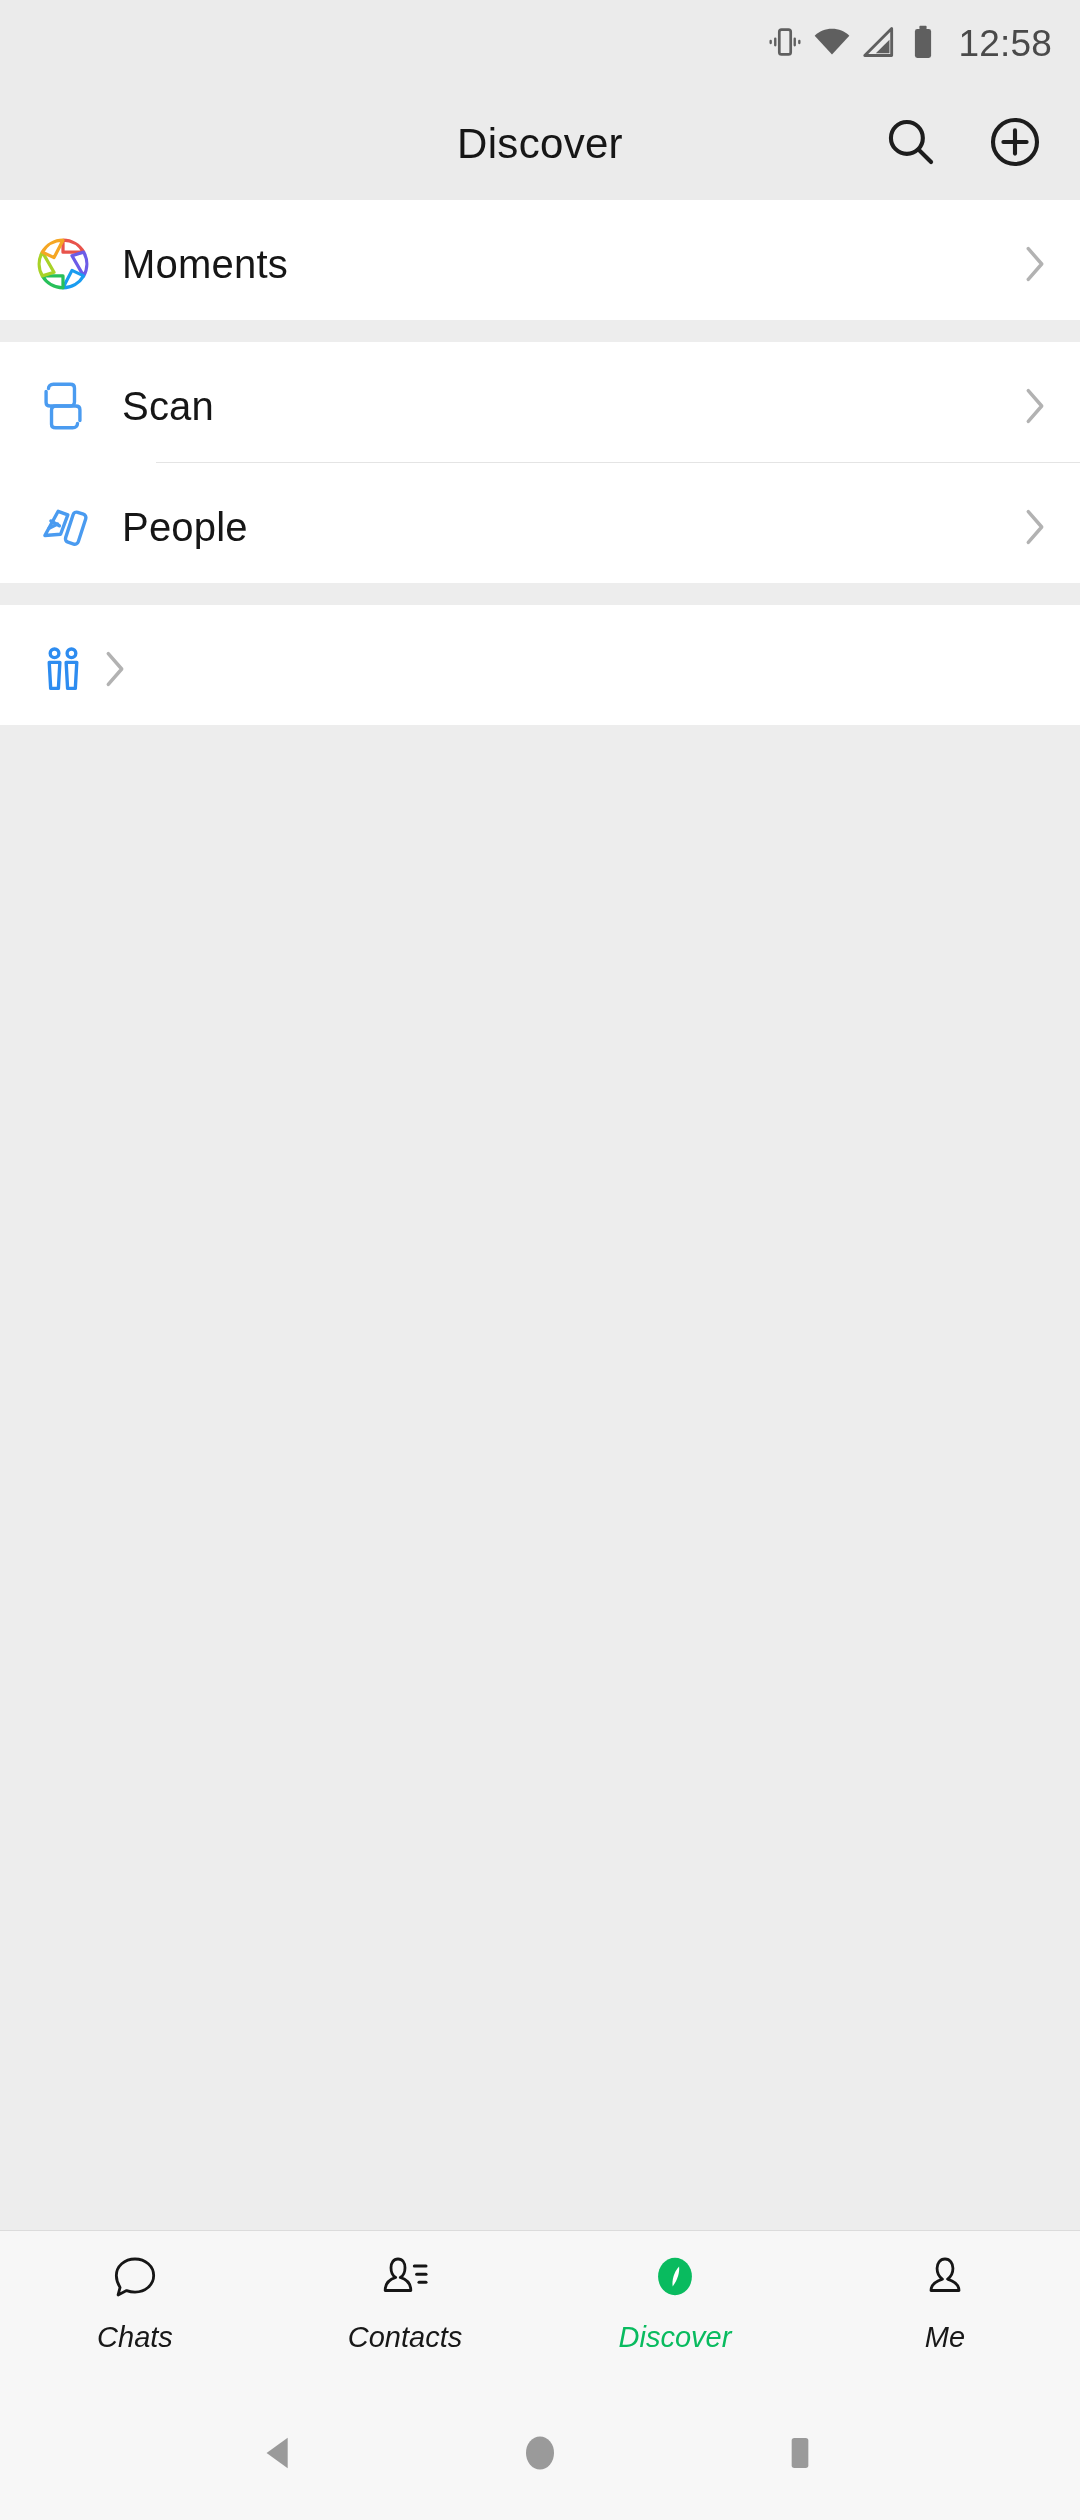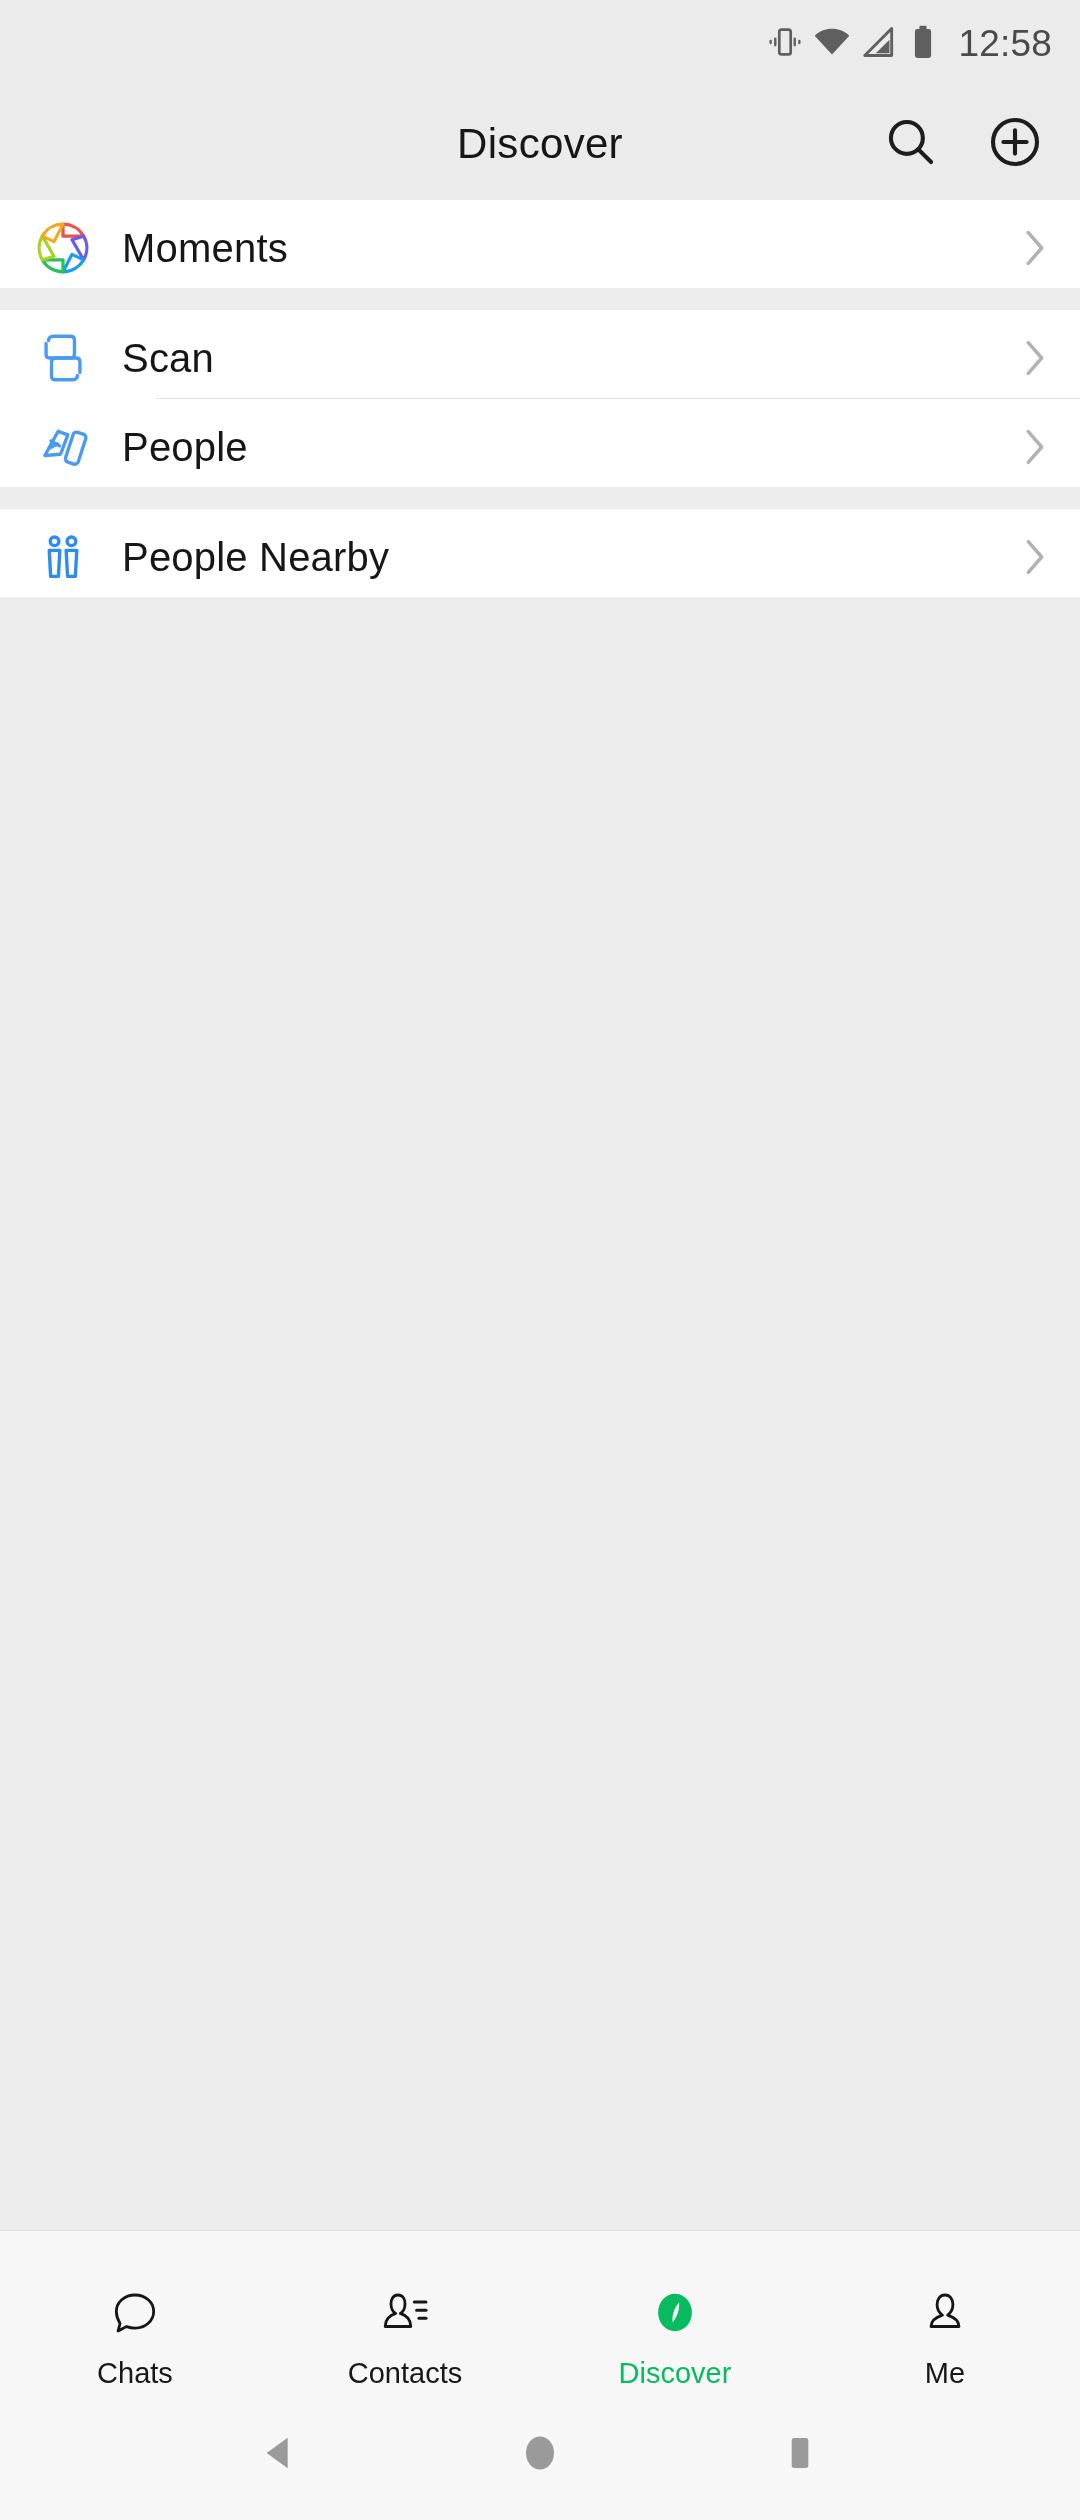--- a/index.html
+++ b/index.html
@@ -33,34 +33,34 @@
   .header-actions {
     position:absolute; right:34px; display:flex; align-items:center; gap:42px;
   }
   .hbtn { width:62px; height:62px; display:flex; align-items:center; justify-content:center; }
 
   
   .content { flex:1 1 auto; background:#ededed; display:flex; flex-direction:column; }
   .gap { height:22px; background:#ededed; flex:0 0 22px; }
   .card { background:#ffffff; }
   .row {
-    height:88px; display:flex; align-items:center;
+    height:120px; display:flex; align-items:center;
     padding:8px 30px 0 26px; position:relative; background:#ffffff;
   }
   .row-icon { width:74px; flex:0 0 74px; display:flex; align-items:center; justify-content:center; }
   .row-label { flex:1 1 auto; font-size:40px; color:#161616; padding-left:22px; letter-spacing:0.2px; }
   .chevron { flex:0 0 30px; display:flex; align-items:center; justify-content:center; }
   .divider { height:1px; background:#e4e4e4; margin-left:156px; }
   .filler { flex:1 1 auto; background:#ededed; }
 
   
   .tabbar {
     flex:0 0 160px; height:160px; background:#f7f7f7;
     border-top:1px solid #dcdcdc;
-    display:flex; align-items:flex-end; padding-top:18px;
+    display:flex; align-items:flex-start; padding-top:18px;font-style:italic;
   }
   .tab { flex:1 1 25%; display:flex; flex-direction:column; align-items:center; gap:10px; }
   .tab-icon { height:62px; display:flex; align-items:center; justify-content:center; }
   .tab-label { font-size:29px; color:#181818; }
   .tab.active .tab-label { color:#09bb5f; }
 
   
   .navbar {
     flex:0 0 130px; height:130px; background:#f7f7f7;
     display:flex; align-items:center; justify-content:space-around;
@@ -207,21 +207,20 @@
         <div class="row-icon">
           <svg width="58" height="58" viewBox="0 0 48 48">
             <g fill="none" stroke="#2d8cf0" stroke-width="2.8" stroke-linejoin="round" stroke-linecap="round">
               <circle cx="17" cy="11" r="3.6"></circle>
               <path d="M12.6 18.5 L21.4 18.5 L20.2 40 L13.8 40 Z"></path>
               <circle cx="31" cy="11" r="3.6"></circle>
               <path d="M26.6 18.5 L35.4 18.5 L34.2 40 L27.8 40 Z"></path>
             </g>
           </svg>
         </div>
-        <div class="row-label">People Nearby</div>
         <div class="chevron">
           <svg width="28" height="46" viewBox="0 0 12 24">
             <polyline points="2.5,4 9.5,12 2.5,20" fill="none" stroke="#b2b2b2" stroke-width="1.8" stroke-linecap="round" stroke-linejoin="round"></polyline>
           </svg>
         </div>
       </div>
     </div>
 
     <div class="filler"></div>
   </div>

